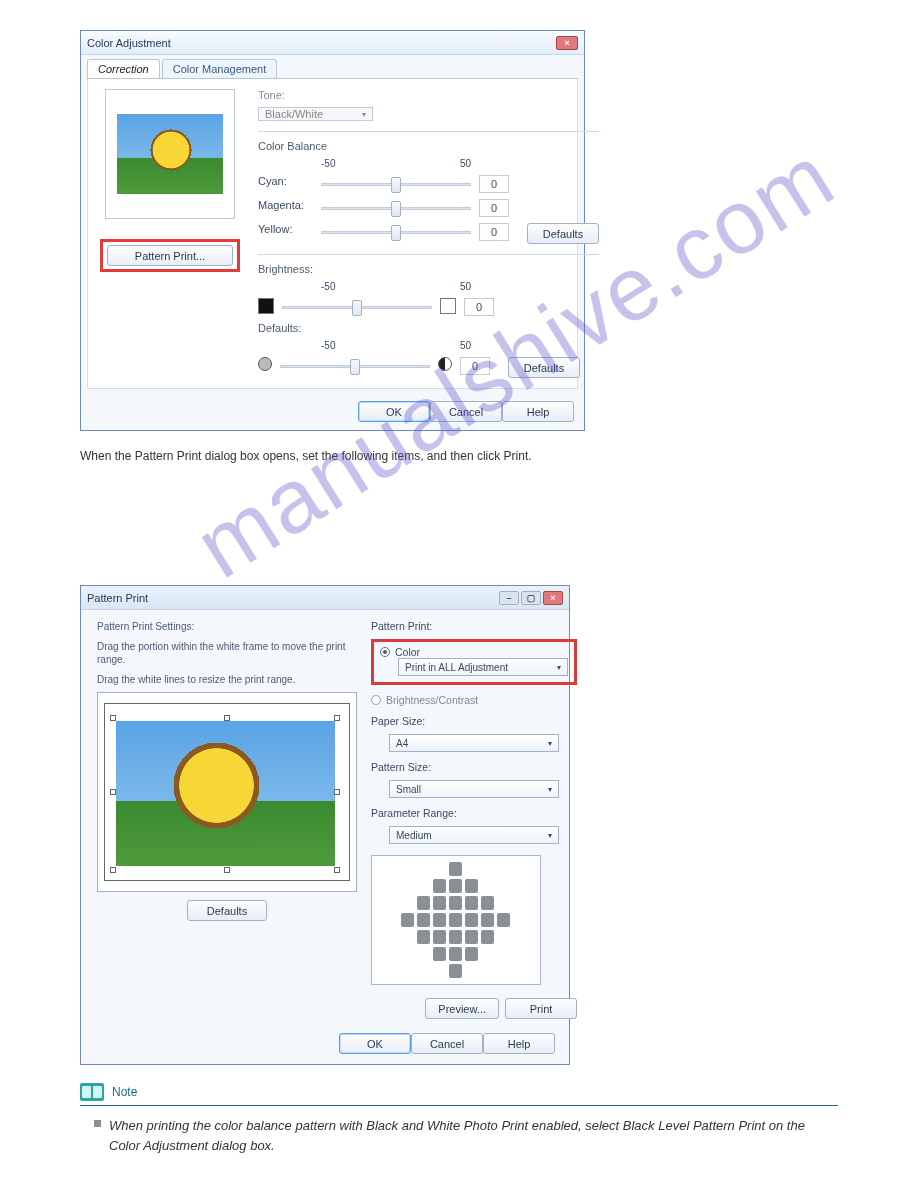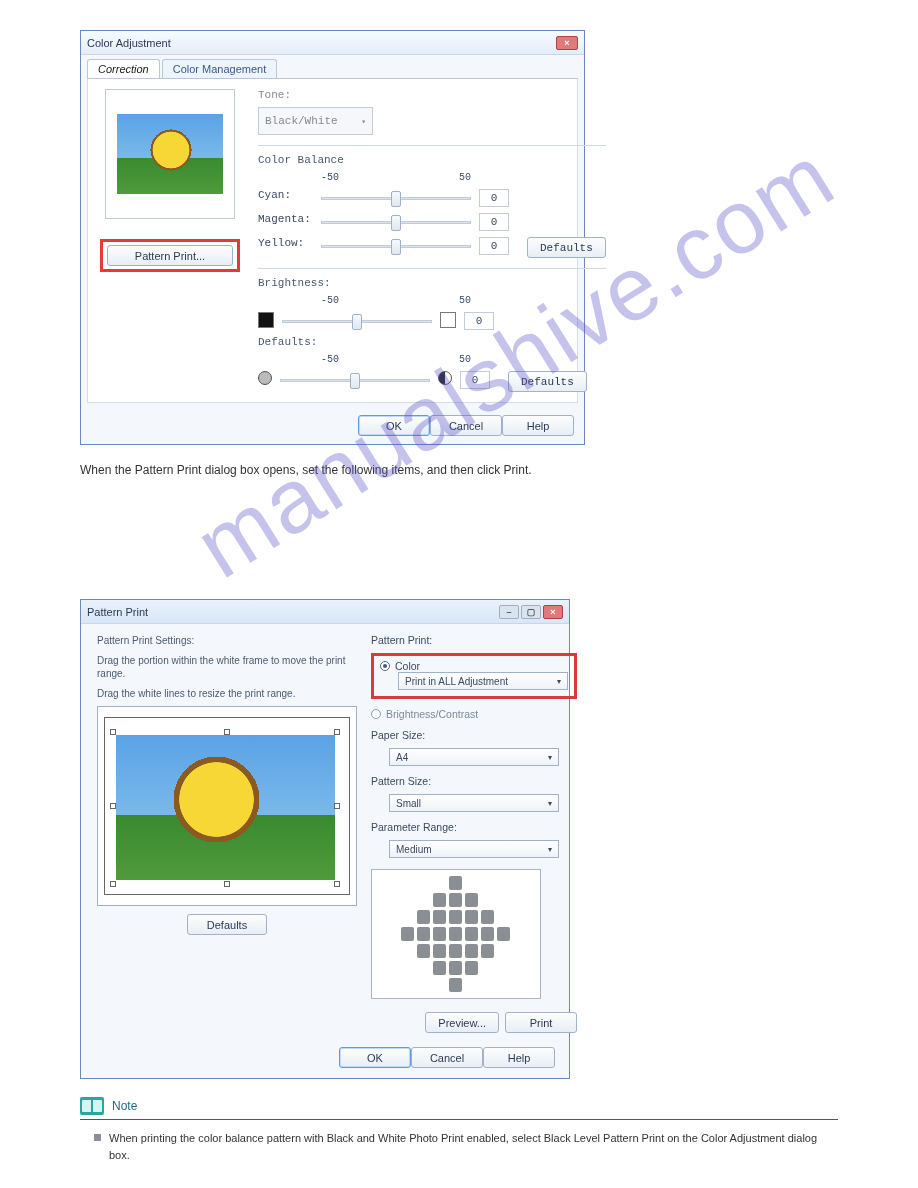--- a/index.html
+++ b/index.html
@@ -54,23 +54,23 @@
   .tab.active { background:#fff; color:#222;font-style:italic; }
   .dlgbody { background:#fff; margin:0 6px 6px 6px; border:1px solid #d4dde8; border-top:none; padding:10px 12px 10px 12px; display:flex; gap:18px;}
   .leftcol { width:140px; display:flex; flex-direction:column; align-items:center; }
   .preview-frame { width:130px; height:130px; border:1px solid #bcc; background:#fff; display:flex; align-items:center; justify-content:center;}
   .photo { width:106px; height:80px; background:linear-gradient(#5aa3e6,#7ab8ea 55%,#3a8a2f 55%,#4f9a3c); position:relative; overflow:hidden;}
   .sun { position:absolute; left:30%; top:18%; width:44px; height:44px; border-radius:50%; background:radial-gradient(#f7d735 0 58%, #8a5a20 60% 66%, transparent 66%);}
   .patternbtn-wrap { margin-top:20px; border:3px solid #e63a3a; padding:3px 4px; width:140px;}
   .btn { display:inline-flex; align-items:center; justify-content:center; height:21px; padding:0 12px; background:linear-gradient(#fdfdfd,#e8eef5); border:1px solid #9fb2c9; border-radius:3px; font-size:11px; color:#2a3a55; min-width:72px; cursor:default;}
   .patternbtn-wrap .btn{ width:100%; min-width:0;}
 
-  .rightcol { flex:1; display:flex; flex-direction:column; gap:6px; color:#4a5a70;font-family:Liberation Mono, monospace;}
+  .rightcol { flex:1; display:flex; flex-direction:column; gap:6px; color:#4a5a70;}
   .section-label { font-size:11px; color:#889; }
-  .select-dummy { width:115px; height:28px; border:1px solid #c2ccd8; background:#f5f7fa; display:flex; align-items:center; padding:0 6px; font-size:11px; color:#888; justify-content:space-between;}
+  .select-dummy { width:115px; height:14px; border:1px solid #c2ccd8; background:#f5f7fa; display:flex; align-items:center; padding:0 6px; font-size:11px; color:#888; justify-content:space-between;}
   .select-dummy .arrow{font-size:8px;color:#888;}
   .hr { border-top:1px solid #cfd8e3; margin:4px 0 2px 0;}
   .row { display:flex; align-items:flex-start; gap:8px;}
   .row .lbl { width:55px; text-align:left; font-size:11px; color:#3a4a63;}
   .scale { display:flex; justify-content:space-between; width:150px; margin-left:63px; font-size:10px; color:#3a4a63;}
   .slider { width:150px; height:18px; position:relative;}
   .track { position:absolute; left:0; right:0; top:8px; height:3px; background:#dde4ed; border:1px solid #c2ccd8;}
   .thumb { position:absolute; top:2px; left:70px; width:10px; height:16px; background:linear-gradient(#f6f9fc,#dfe7f0); border:1px solid #9fb2c9; border-radius:2px;}
   .valbox { width:30px; height:18px; border:1px solid #c2ccd8; background:#fff; display:flex;align-items:center;justify-content:center;font-size:11px;color:#3a4a63;}
   .icon-sq { width:16px; height:16px; border:1px solid #777; display:inline-block;}
@@ -121,21 +121,21 @@
   .dlg2 .btnrow{ padding:4px 14px 10px 0;}
 
   
   .note-head{ display:flex; align-items:center; gap:8px; margin-top:18px;}
   .book-icon{ width:24px; height:18px; background:#2aa6a0; position:relative; border-radius:2px;}
   .book-icon::before,.book-icon::after{content:"";position:absolute;top:3px;width:9px;height:12px;background:#d6f4f2;}
   .book-icon::before{left:2px;border-radius:1px 0 0 1px;}
   .book-icon::after{right:2px;border-radius:0 1px 1px 0;}
   .note-title{ color:#1a6a82; font-size:12px;}
   .note-hr{ border-top:1px solid #1a6a82; margin-top:4px;}
-  .note-body{ padding:10px 4px 0 14px; font-size:11px; color:#333; display:flex; gap:8px;}
+  .note-body{ padding:10px 4px 0 14px; font-size:13px; color:#333; display:flex; gap:8px;font-style:italic;}
   .sqbullet{ width:7px;height:7px;background:#8a8f95; margin-top:4px; flex:0 0 auto;}
   .note-body p{margin:0; line-height:1.5;}
 
   .intro{ font-size:12px; margin:16px 0 10px 0; line-height:1.5;}
   .pgnum{ text-align:center; margin-top:54px; font-size:12px; color:#333;}
 </style>
 </head>
 <body>
 
 <div class="page">

